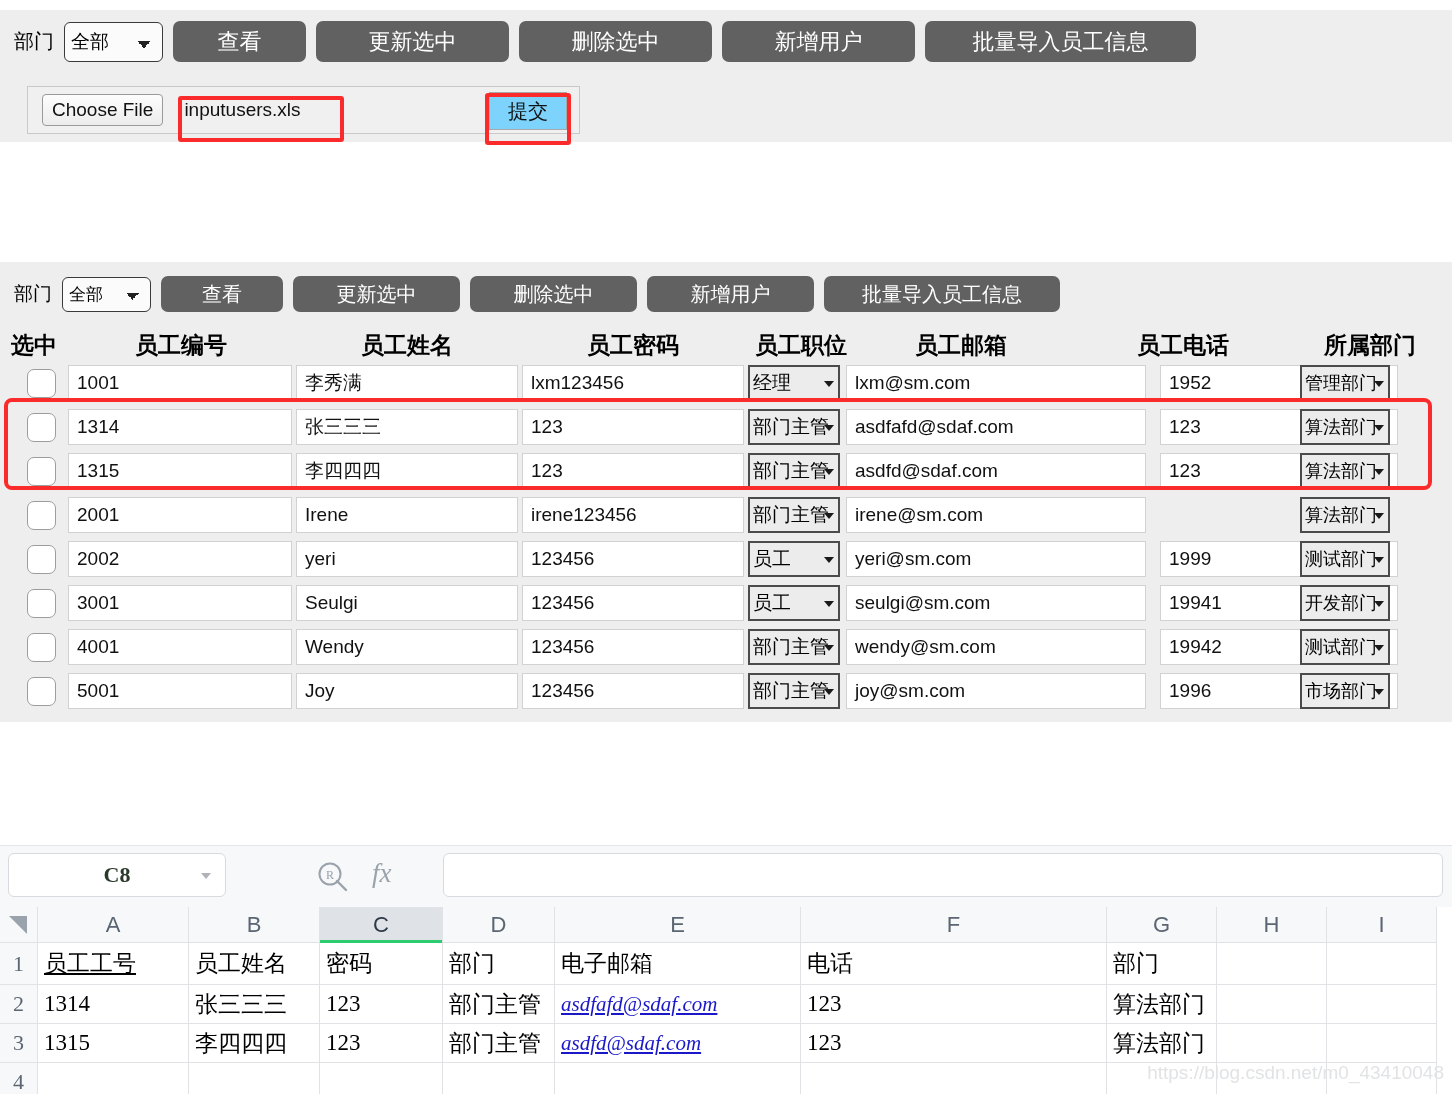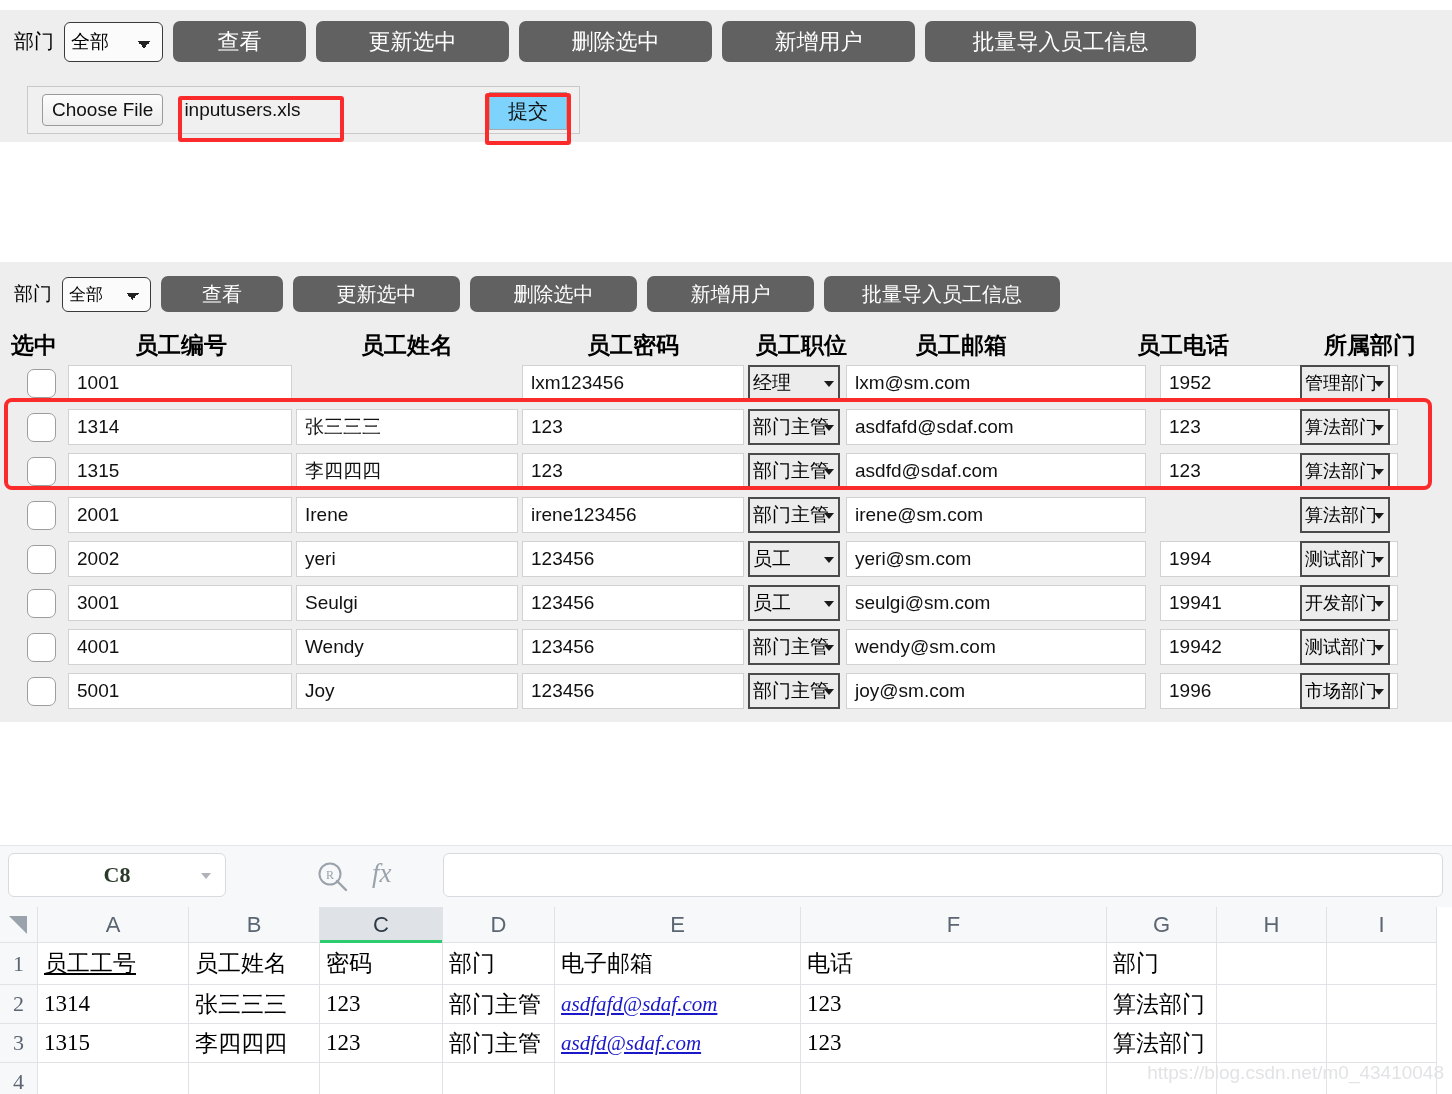--- a/index.html
+++ b/index.html
@@ -336,20 +336,21 @@
     <div style="width:234px;">员工电话</div>
     <div style="width:140px;">所属部门</div>
   </div>
 
   <div id="rows-container">
       <div class="trow" style="top: 361px; height: 44px;">
         <div class="cell-chk" style="position: absolute; left: 18px; width: 46px; height: 44px;">
           <input type="checkbox" class="rowchk" style="">
         </div>
         <div class="tinput" style="position: absolute; left: 68px; width: 224px;">1001</div>
+        <div class="tinput" style="position: absolute; left: 296px; width: 222px;">李秀满</div>
         <div class="tinput" style="position: absolute; left: 522px; width: 222px;">lxm123456</div>
         <div class="tselect" style="position: absolute; left: 748px; width: 92px;">经理</div>
         <div class="tinput" style="position: absolute; left: 846px; width: 300px;">lxm@sm.com</div>
         <div class="tinput" style="position: absolute; left: 1160px; width: 238px;">1952</div>
         <div class="tselect" style="position: absolute; left: 1300px; width: 90px; font-size: 18px;">管理部门</div>
       </div>
       <div class="trow" style="top: 405px; height: 44px;">
         <div class="cell-chk" style="position: absolute; left: 18px; width: 46px; height: 44px;">
           <input type="checkbox" class="rowchk" style="">
         </div>
@@ -386,21 +387,21 @@
       </div>
       <div class="trow" style="top: 537px; height: 44px;">
         <div class="cell-chk" style="position: absolute; left: 18px; width: 46px; height: 44px;">
           <input type="checkbox" class="rowchk" style="">
         </div>
         <div class="tinput" style="position: absolute; left: 68px; width: 224px;">2002</div>
         <div class="tinput" style="position: absolute; left: 296px; width: 222px;">yeri</div>
         <div class="tinput" style="position: absolute; left: 522px; width: 222px;">123456</div>
         <div class="tselect" style="position: absolute; left: 748px; width: 92px;">员工</div>
         <div class="tinput" style="position: absolute; left: 846px; width: 300px;">yeri@sm.com</div>
-        <div class="tinput" style="position: absolute; left: 1160px; width: 238px;">1994</div>
+        <div class="tinput" style="position: absolute; left: 1160px; width: 238px;">1999</div>
         <div class="tselect" style="position: absolute; left: 1300px; width: 90px; font-size: 18px;">测试部门</div>
       </div>
       <div class="trow" style="top: 581px; height: 44px;">
         <div class="cell-chk" style="position: absolute; left: 18px; width: 46px; height: 44px;">
           <input type="checkbox" class="rowchk" style="">
         </div>
         <div class="tinput" style="position: absolute; left: 68px; width: 224px;">3001</div>
         <div class="tinput" style="position: absolute; left: 296px; width: 222px;">Seulgi</div>
         <div class="tinput" style="position: absolute; left: 522px; width: 222px;">123456</div>
         <div class="tselect" style="position: absolute; left: 748px; width: 92px;">员工</div>

